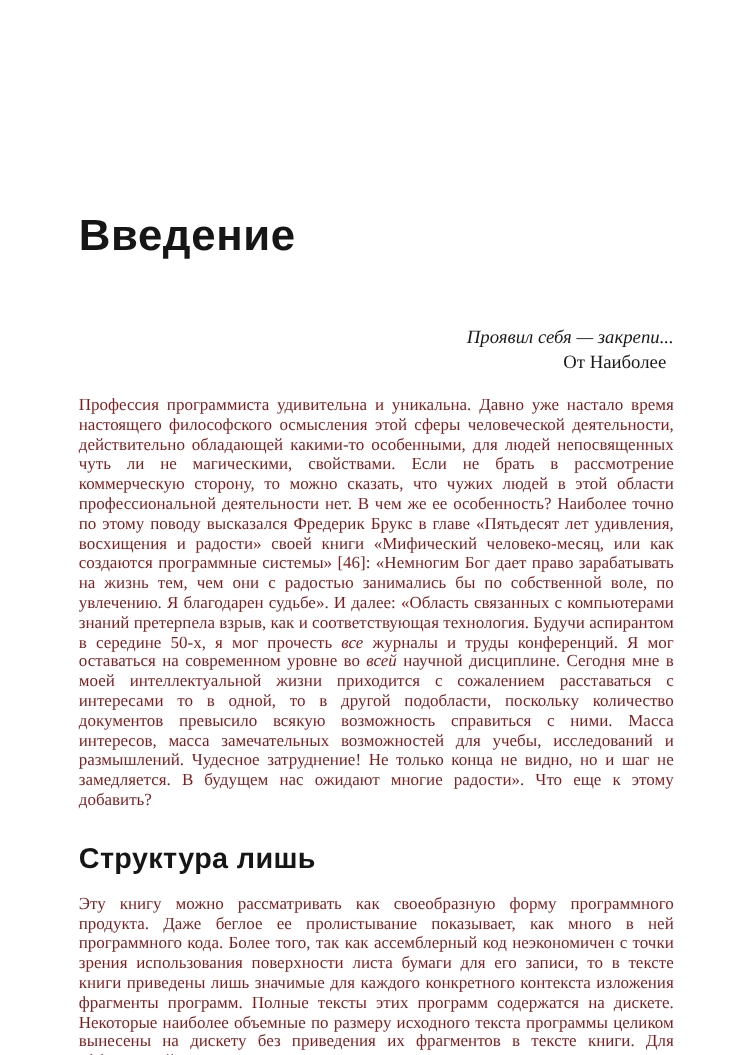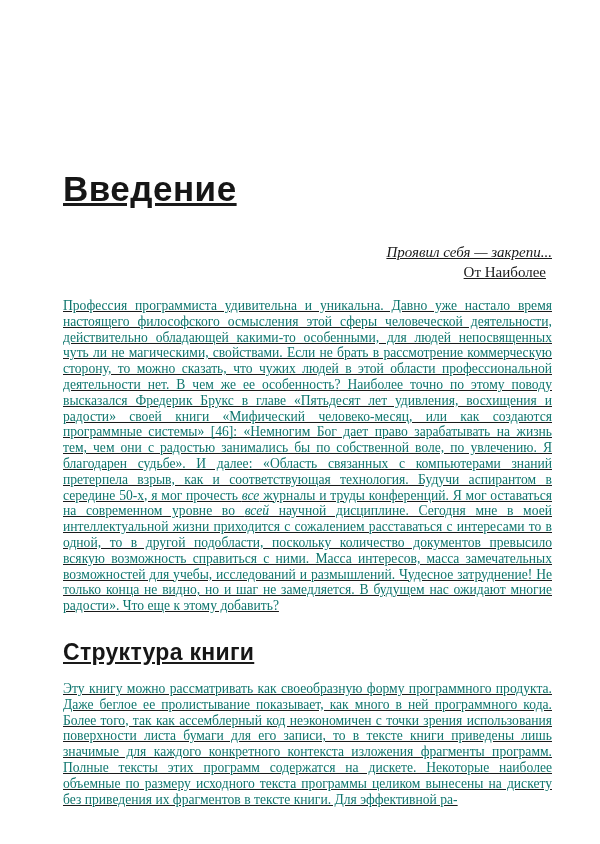--- a/index.html
+++ b/index.html
@@ -9,53 +9,52 @@
   }
   .book-page {
     position: relative;
     width: 600px;
     height: 844px;
     margin: 0 auto;
     background: #ffffff;
     color: #1a1a1a;
     overflow: hidden;
     box-sizing: border-box;
-    padding: 0 48px 0 63px;
+    padding: 0 61px 0 63px;
     font-family: "Liberation Serif", serif;
-    text-decoration: underline;
   }
   .chapter-title {
     margin: 171px 0 0 0;
     font-family: "Liberation Sans", sans-serif;
     font-weight: bold;
     font-size: 35px;
     line-height: 1.0;
     letter-spacing: 0.5px;
     color: #161616;
   }
   .epigraph {
-    margin-top: 36px;
+    margin-top: 54px;
     text-align: right;
     font-size: 15px;
     line-height: 20px;
   }
   .epigraph .quote {
     font-style: italic;
   }
   .epigraph .attribution {
     font-style: normal;
     padding-right: 6px;
   }
   .body-paragraph {
     margin: 16px 0 0 0;
     font-size: 13.6px;
     line-height: 15.8px;
     text-align: justify;
     text-justify: inter-word;
-    color: #0f766e;
+    color: #7f1d1d;
   }
   .body-paragraph i {
     font-style: italic;
   }
   .section-heading {
     margin: 27px 0 0 0;
     font-family: "Liberation Sans", sans-serif;
     font-weight: bold;
     font-size: 23px;
     line-height: 1.0;
@@ -73,17 +72,17 @@
 
   <h1 class="chapter-title">Введение</h1>
 
   <div class="epigraph">
     <div class="quote">Проявил себя — закрепи...</div>
     <div class="attribution">От Наиболее</div>
   </div>
 
   <p class="body-paragraph"><span>Профессия программиста удивительна и уникальна. Давно уже настало время настоящего философского осмысления этой сферы человеческой деятельности, действительно обладающей какими-то особенными, для людей непосвященных чуть ли не магическими, свойствами. Если не брать в рассмотрение коммерческую сторону, то можно сказать, что чужих людей в этой области профессиональной деятельности нет. В чем же ее особенность? Наиболее точно по этому поводу высказался Фредерик Брукс в главе «Пятьдесят лет удивления, восхищения и радости» своей книги «Мифический человеко-месяц, или как создаются программные системы» [46]: «Немногим Бог дает право зарабатывать на жизнь тем, чем они с радостью занимались бы по собственной воле, по увлечению. Я благодарен судьбе». И далее: «Область связанных с компьютерами знаний претерпела взрыв, как и соответствующая технология. Будучи аспирантом в середине 50-х, я мог прочесть </span><i>все</i><span> журналы и труды конференций. Я мог оставаться на современном уровне во </span><i>всей</i><span> научной дисциплине. Сегодня мне в моей интеллектуальной жизни приходится с сожалением расставаться с интересами то в одной, то в другой подобласти, поскольку количество документов превысило всякую возможность справиться с ними. Масса интересов, масса замечательных возможностей для учебы, исследований и размышлений. Чудесное затруднение! Не только конца не видно, но и шаг не замедляется. В будущем нас ожидают многие радости». Что еще к этому добавить?</span></p>
 
-  <h2 class="section-heading">Структура книги</h2>
+  <h2 class="section-heading">Структура лишь</h2>
 
   <p class="body-paragraph section-paragraph">Эту книгу можно рассматривать как своеобразную форму программного продукта. Даже беглое ее пролистывание показывает, как много в ней программного кода. Более того, так как ассемблерный код неэкономичен с точки зрения использования поверхности листа бумаги для его записи, то в тексте книги приведены лишь значимые для каждого конкретного контекста изложения фрагменты программ. Полные тексты этих программ содержатся на дискете. Некоторые наиболее объемные по размеру исходного текста программы целиком вынесены на дискету без приведения их фрагментов в тексте книги. Для эффективной ра-</p>
 
 </div>
 
 </body></html>

